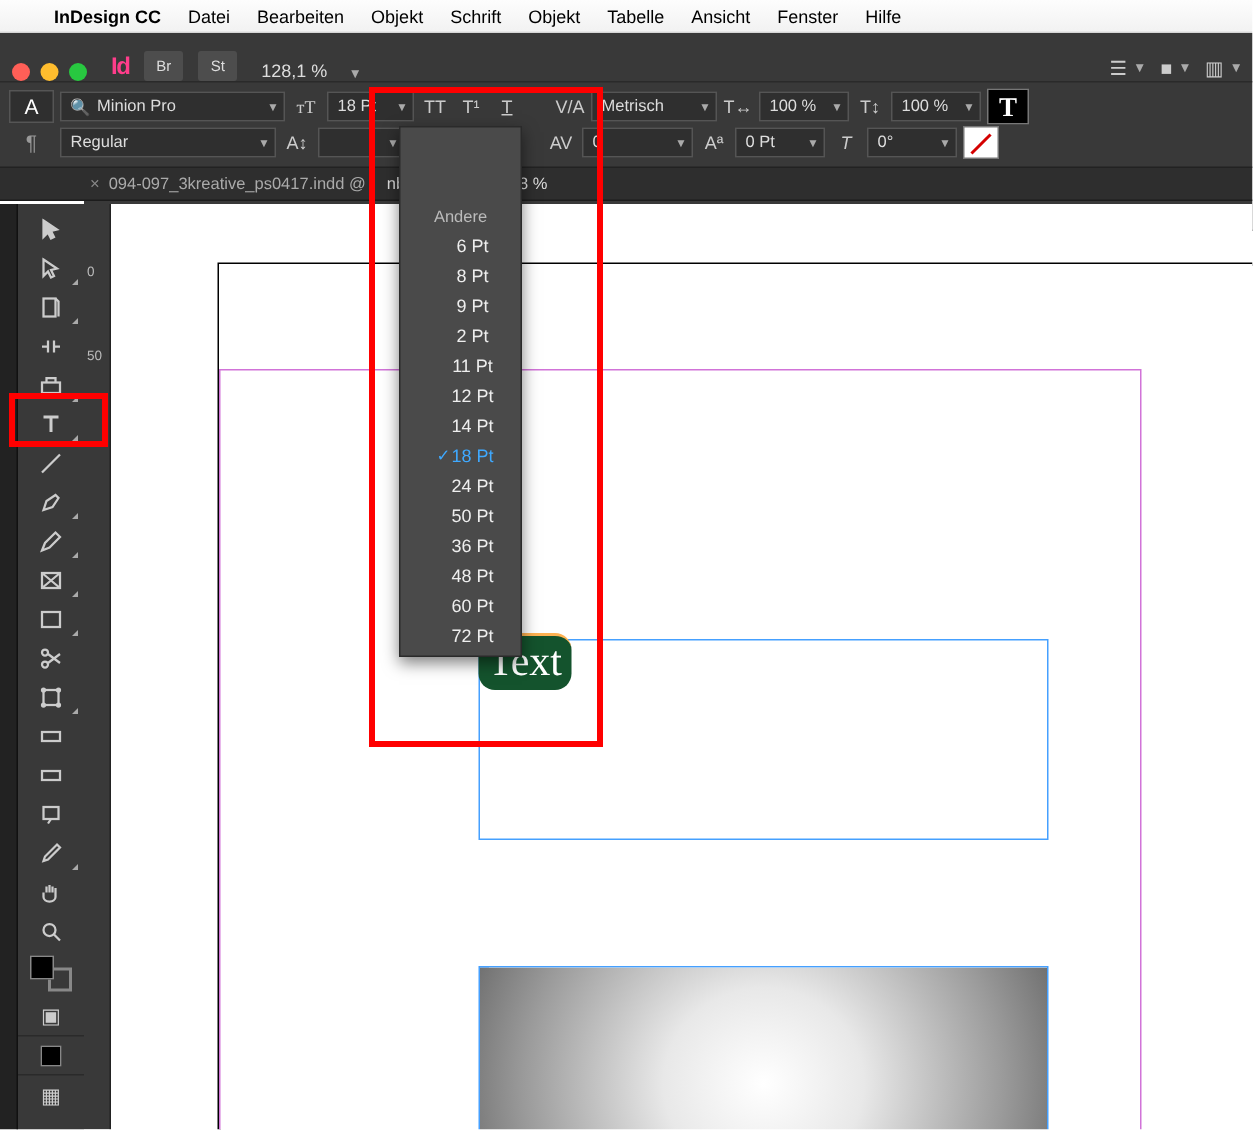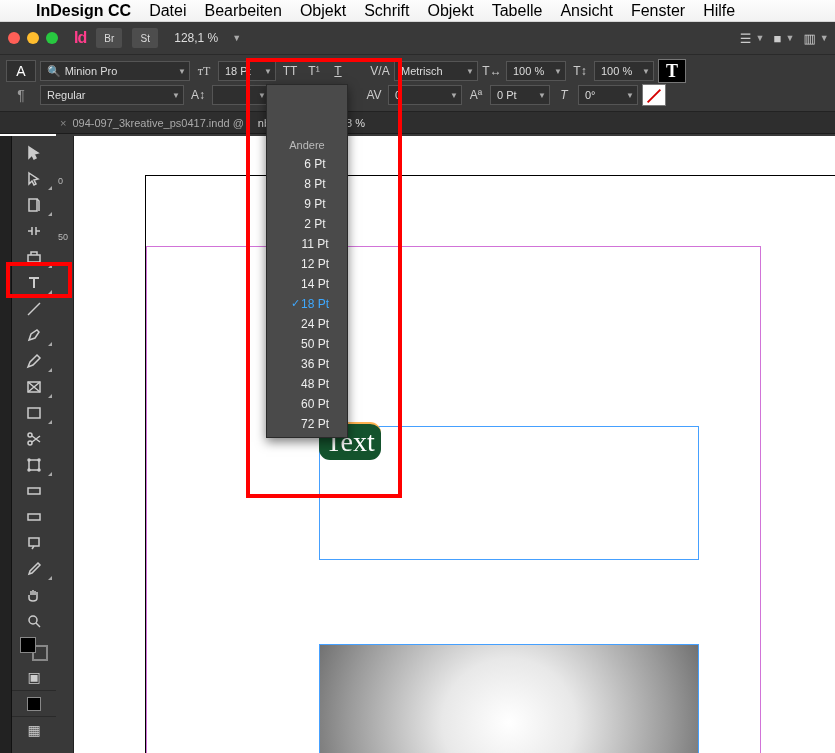--- a/index.html
+++ b/index.html
@@ -1,24 +1,24 @@
 <!DOCTYPE html>
 <html><head>
 <meta charset="utf-8">
 <style>
   * { box-sizing: border-box; margin: 0; padding: 0; font-family: -apple-system, "Helvetica Neue", Arial, sans-serif; }
   body { width: 835px; height: 753px; background: #fff; overflow: hidden; position: relative; }
 
   
-  .mac-menubar { height: 22px; background: linear-gradient(#fdfdfd,#f2f2f2); display: flex; align-items: center; font-size: 16px; color: #000; border-bottom: 1px solid #d6d6d6; padding-left: 14px; gap: 18px; }
+  .mac-menubar { height: 22px; background: linear-gradient(#fdfdfd,#f2f2f2); display: flex; align-items: center; font-size: 12px; color: #000; border-bottom: 1px solid #d6d6d6; padding-left: 14px; gap: 18px; }
   .apple { font-size: 15px; margin-right: 4px; }
   .mac-menubar .app { font-weight: 700; }
 
   
-  .app-top { height: 32px; background: #393939; display: flex; align-items: center; padding: 0 8px; gap: 10px; }
+  .app-top { height: 32px; background: #393939; display: flex; align-items: flex-end; padding: 0 8px; gap: 10px; }
   .traffic { display: flex; gap: 7px; margin-right: 6px; }
   .dot { width: 12px; height: 12px; border-radius: 50%; }
   .dot.r { background: #ff5f57; } .dot.y { background: #ffbd2e; } .dot.g { background: #28c840; }
   .id-logo { color: #ff3d8b; font-weight: 700; font-size: 16px; letter-spacing: -1px; }
   .sq-btn { width: 26px; height: 20px; background: #4d4d4d; color: #ddd; font-size: 10px; display: flex; align-items: center; justify-content: center; border-radius: 2px; }
   .zoom { color: #ddd; font-size: 12px; margin-left: 6px; }
   .chev { color: #aaa; font-size: 9px; margin-left: 4px; }
   .spacer { flex: 1; }
   .top-ico { width: 22px; height: 18px; display: flex; align-items: center; justify-content: center; color: #ccc; font-size: 13px; }
 

